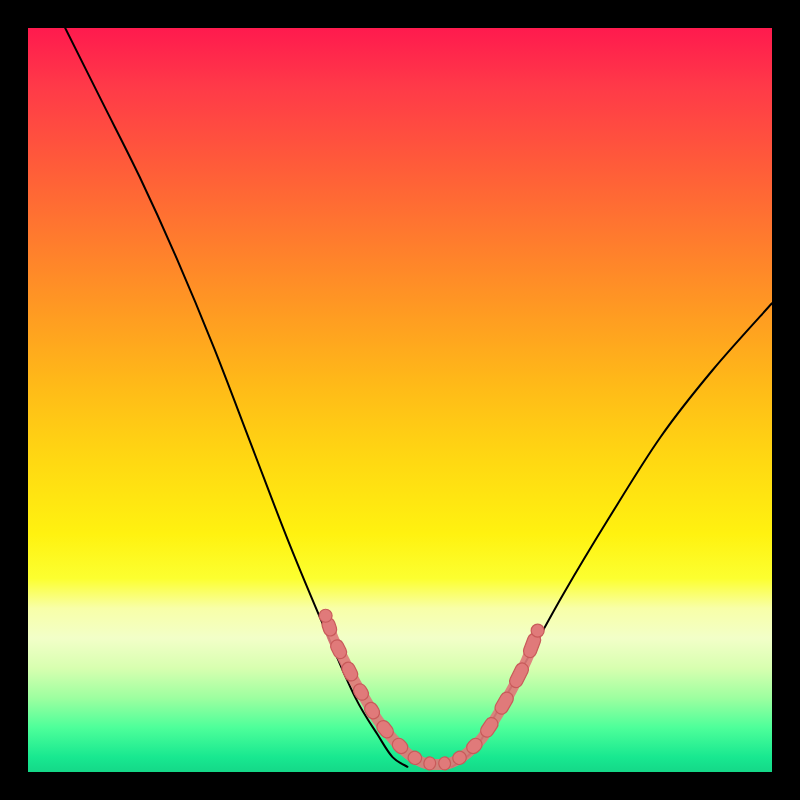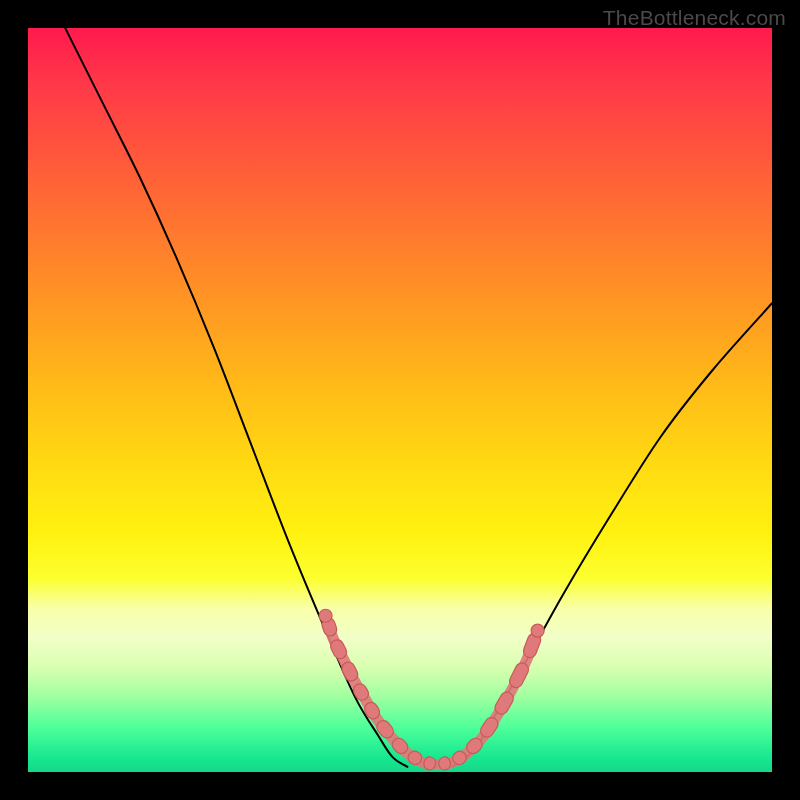--- a/index.html
+++ b/index.html
@@ -44,21 +44,20 @@
     color: #4a4a4a;
     letter-spacing: 0.2px;
     user-select: none;
   }
   svg { display: block; }
 </style>
 </head>
 <body>
 
 <div class="frame">
-  <div class="watermark">TheBottleneck.com</div>
   <div class="plot">
     <svg id="plot-svg" width="744" height="744" viewBox="0 0 744 744">
         <path d="M 37.2 0 C 43.400000000000006 12.399999999999997, 62.00000000000001 49.59999999999998, 74.4 74.39999999999998 C 86.80000000000001 99.19999999999997, 99.19999999999999 122.75999999999995, 111.6 148.79999999999995 C 124 174.83999999999995, 136.4 202.11999999999998, 148.8 230.64 C 161.20000000000002 259.15999999999997, 173.6 288.92, 186 319.92 C 198.4 350.92, 210.79999999999998 384.4, 223.2 416.64 C 235.6 448.88, 247.99999999999997 482.36, 260.4 513.36 C 272.79999999999995 544.36, 286.44 576.6, 297.6 602.64 C 308.76000000000005 628.68, 318.68 652.24, 327.36 669.6 C 336.04 686.96, 343.48 696.88, 349.68 706.8 C 355.88 716.7199999999999, 359.6 723.788, 364.56 729.12 C 369.52 734.452, 376.96 737.1800000000001, 379.44 738.792" fill="none" stroke="#000000" stroke-width="2" stroke-linecap="round"></path>
         <path d="M 424.08 738.792 C 427.79999999999995 735.94, 438.96 730.732, 446.4 721.68 C 453.84 712.6279999999999, 460.04 699.36, 468.72 684.48 C 477.40000000000003 669.6, 487.32000000000005 652.24, 498.48 632.4 C 509.64 612.56, 522.04 589, 535.68 565.44 C 549.3199999999999 541.8800000000001, 564.2 517.0799999999999, 580.32 491.03999999999996 C 596.44 464.99999999999994, 615.04 434, 632.4 409.2 C 649.76 384.4, 665.88 364.55999999999995, 684.48 342.23999999999995 C 703.08 319.91999999999996, 734.08 286.43999999999994, 744 275.28" fill="none" stroke="#000000" stroke-width="2" stroke-linecap="round"></path>
         <g>
           <path d="M 297.6 587.76 C 298.84000000000003 591.48, 301.93999999999994 602.6400000000001, 305.03999999999996 610.08 C 308.14 617.52, 312.47999999999996 624.96, 316.2 632.4 C 319.92 639.8399999999999, 323.64 647.9000000000001, 327.36 654.72 C 331.08000000000004 661.54, 334.80000000000007 667.1199999999999, 338.52000000000004 673.3199999999999 C 342.24 679.52, 345.34000000000003 685.7199999999999, 349.68 691.92 C 354.02 698.12, 359.6 704.9399999999999, 364.56 710.52 C 369.52 716.1, 374.48 721.432, 379.44 725.4 C 384.4 729.3679999999999, 389.36 732.468, 394.32 734.328 C 399.28 736.188, 404.24000000000007 736.56, 409.20000000000005 736.56 C 414.16 736.56, 419.12 736.188, 424.08 734.328 C 429.03999999999996 732.468, 434 729.3679999999999, 438.96 725.4 C 443.91999999999996 721.432, 448.88 716.72, 453.84 710.52 C 458.79999999999995 704.3199999999999, 463.76 696.26, 468.72 688.2 C 473.68000000000006 680.1400000000001, 478.64000000000004 671.46, 483.6 662.16 C 488.56 652.8599999999999, 494.14 642.3199999999999, 498.48 632.4 C 502.82000000000005 622.48, 507.78000000000003 607.6, 509.64000000000004 602.64" fill="none" stroke="#e07a7a" stroke-width="11" stroke-linecap="round" stroke-linejoin="round" opacity="0.92"></path>
           <rect x="292.1443351412554" y="592.4200000000001" width="18.35132971748916" height="13" rx="6.5" ry="6.5" fill="#e07a7a" stroke="#c85a5a" stroke-width="1.2" transform="rotate(71.56505117707817 301.32 598.9200000000001)"></rect>
           <rect x="300.88773773472997" y="614.74" width="19.46452453054013" height="13" rx="6.5" ry="6.5" fill="#e07a7a" stroke="#c85a5a" stroke-width="1.2" transform="rotate(63.434948822921896 310.62 621.24)"></rect>
           <rect x="312.0477377347299" y="637.06" width="19.464524530540213" height="13" rx="6.5" ry="6.5" fill="#e07a7a" stroke="#c85a5a" stroke-width="1.2" transform="rotate(63.43494882292201 321.78 643.56)"></rect>
           <rect x="324.4804549909585" y="657.52" width="16.919090018083075" height="13" rx="6.5" ry="6.5" fill="#e07a7a" stroke="#c85a5a" stroke-width="1.2" transform="rotate(59.03624346792631 332.94000000000005 664.02)"></rect>

